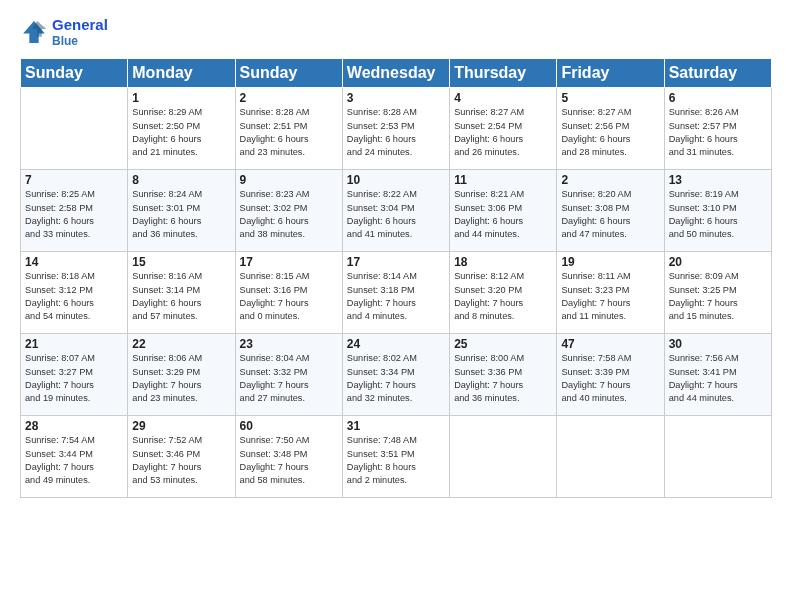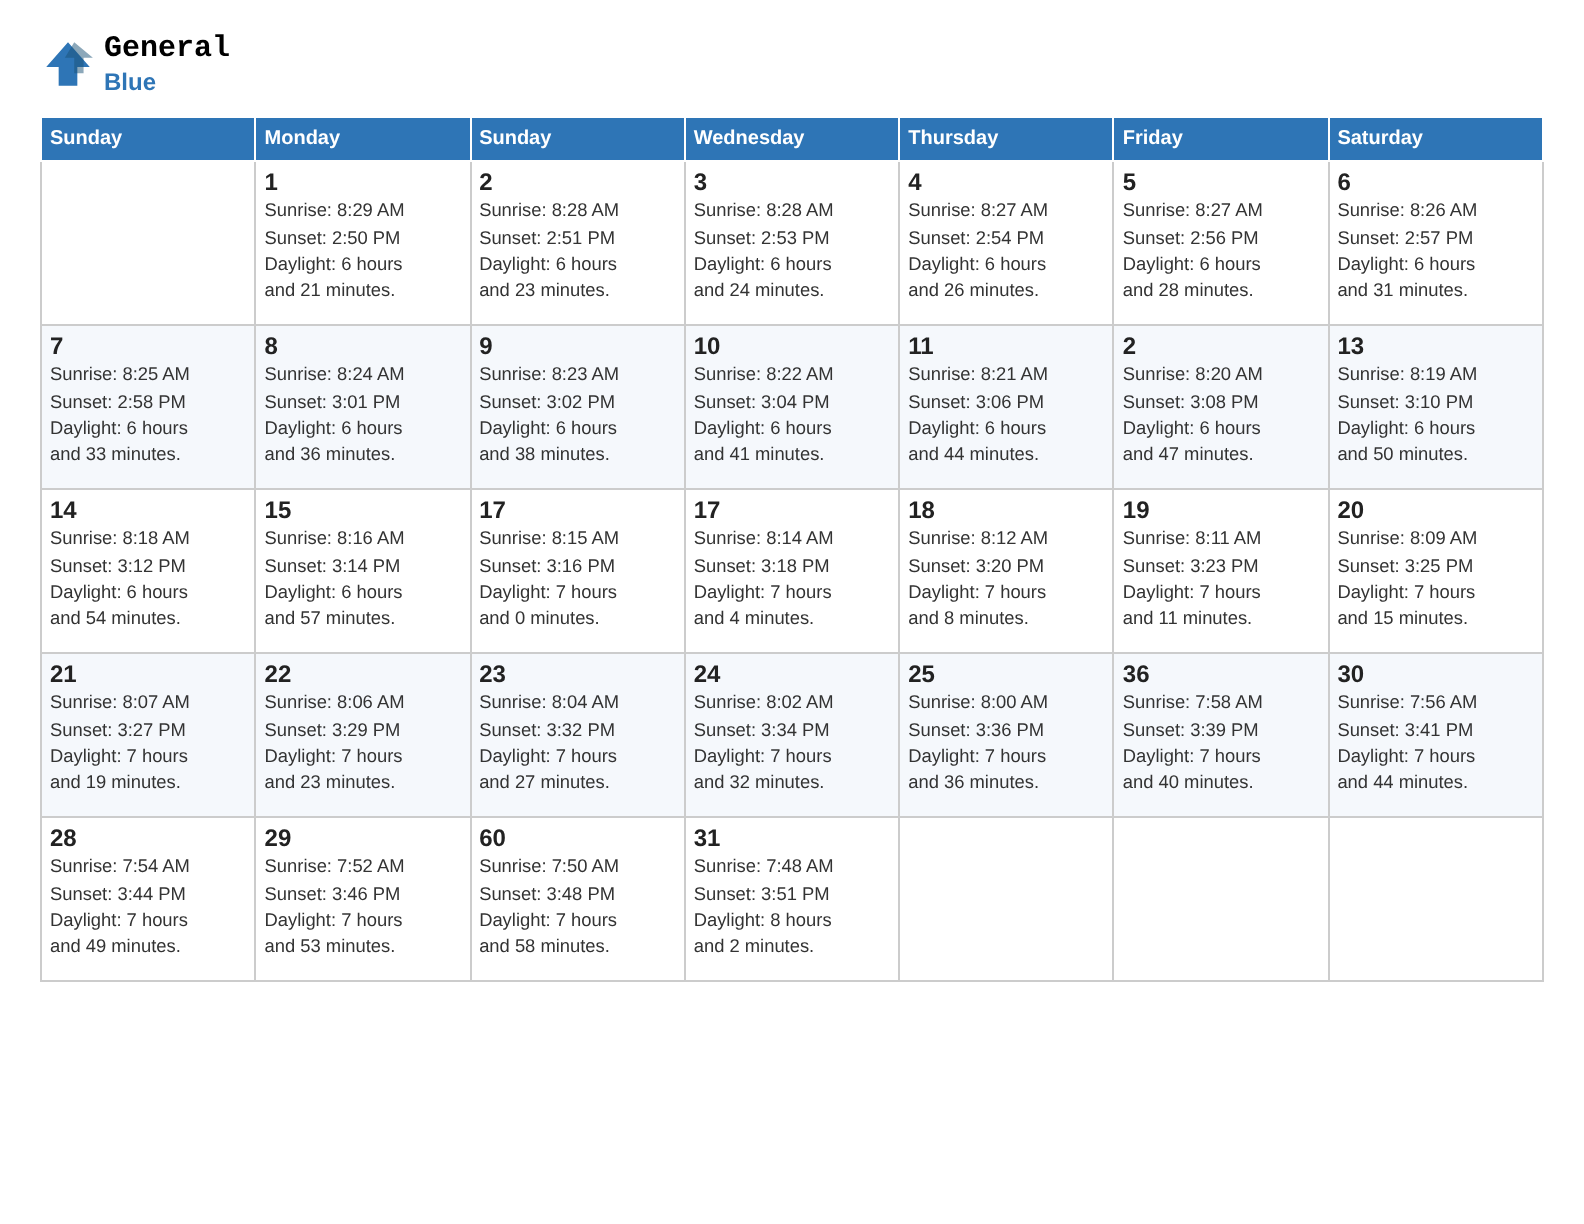--- a/index.html
+++ b/index.html
@@ -44,21 +44,21 @@
       color: #444;
     }
     .calendar-table {
       width: 100%;
       border-collapse: collapse;
       table-layout: fixed;
     }
     .calendar-table th {
       background: #2e75b6;
       color: #fff;
-      font-size: 10px;
+      font-size: 16px;
       font-weight: bold;
       padding: 5px 4px;
       text-align: left;
       border: 1px solid #fff;
     }
     .calendar-table td {
       border: 1px solid #ccc;
       vertical-align: top;
       padding: 3px 4px;
       font-size: 9.5px;
@@ -89,21 +89,21 @@
 <body>
 
 <div class="page">
   <div class="header">
     <div class="logo">
       <svg class="logo-icon" viewBox="0 0 36 36">
         <polygon points="18,4 32,20 24,20 24,32 12,32 12,20 4,20" fill="#2e75b6"></polygon>
         <polygon points="22,4 34,14 28,14 28,24 22,24 22,14 16,14" fill="#1a5276" opacity="0.5"></polygon>
       </svg>
       <div>
-        <div style="font-size:15px;font-weight:bold;color:#000000;line-height:1.2;font-family:Liberation Mono, monospace;">General</div>
+        <div style="font-size:15px;font-weight:bold;color:#1d4ed8;line-height:1.2;">General</div>
         <div style="font-size:12px;font-weight:bold;color:#2e75b6;line-height:1.2;">Blue</div>
       </div>
     </div>
     <div class="title-block">
       <div class="month-title"></div>
       <div class="location"></div>
     </div>
   </div>
 
   <table class="calendar-table">
@@ -221,21 +221,21 @@
           </td>
           <td>
             <span class="day-number">24</span>
             <div class="day-info">Sunrise: 8:02 AM<br>Sunset: 3:34 PM<br>Daylight: 7 hours<br>and 32 minutes.</div>
           </td>
           <td>
             <span class="day-number">25</span>
             <div class="day-info">Sunrise: 8:00 AM<br>Sunset: 3:36 PM<br>Daylight: 7 hours<br>and 36 minutes.</div>
           </td>
           <td>
-            <span class="day-number">36</span>
+            <span class="day-number">47</span>
             <div class="day-info">Sunrise: 7:58 AM<br>Sunset: 3:39 PM<br>Daylight: 7 hours<br>and 40 minutes.</div>
           </td>
           <td>
             <span class="day-number">30</span>
             <div class="day-info">Sunrise: 7:56 AM<br>Sunset: 3:41 PM<br>Daylight: 7 hours<br>and 44 minutes.</div>
           </td>
         </tr>
         <tr>
           <td>
             <span class="day-number">28</span>

